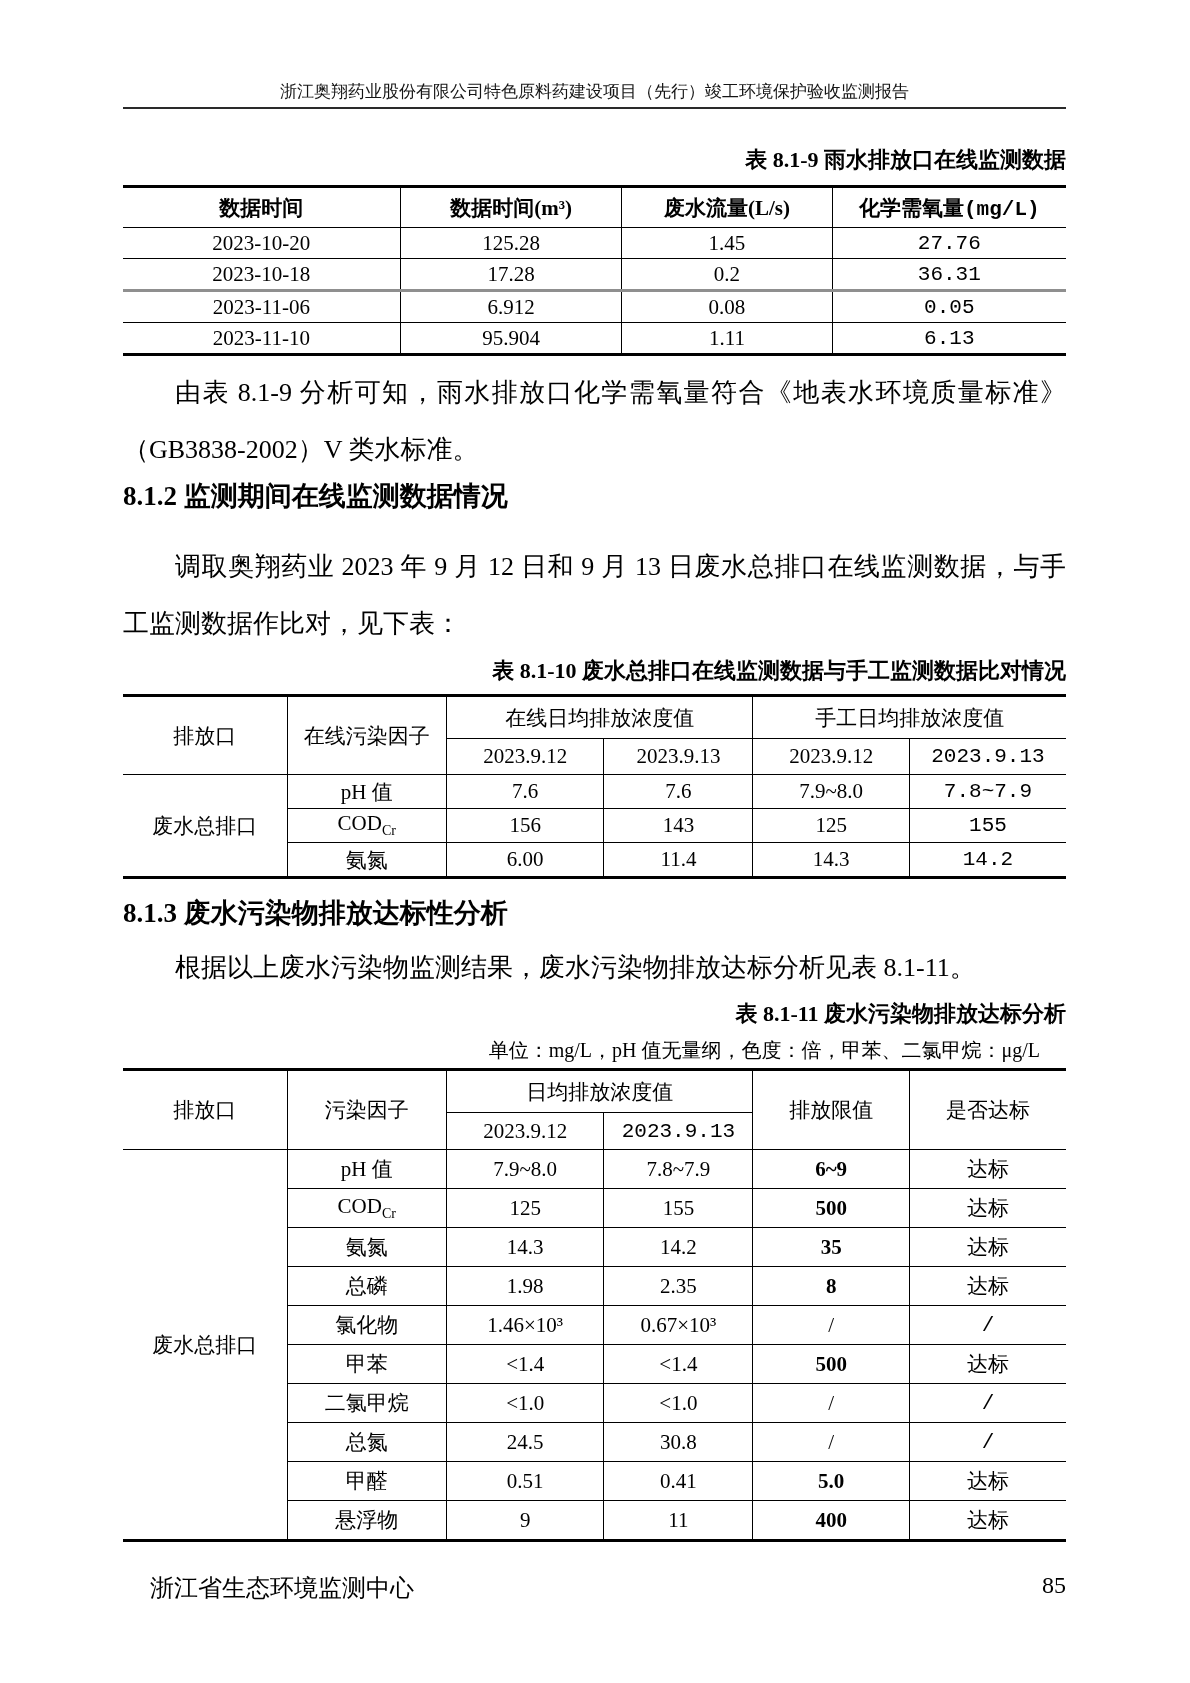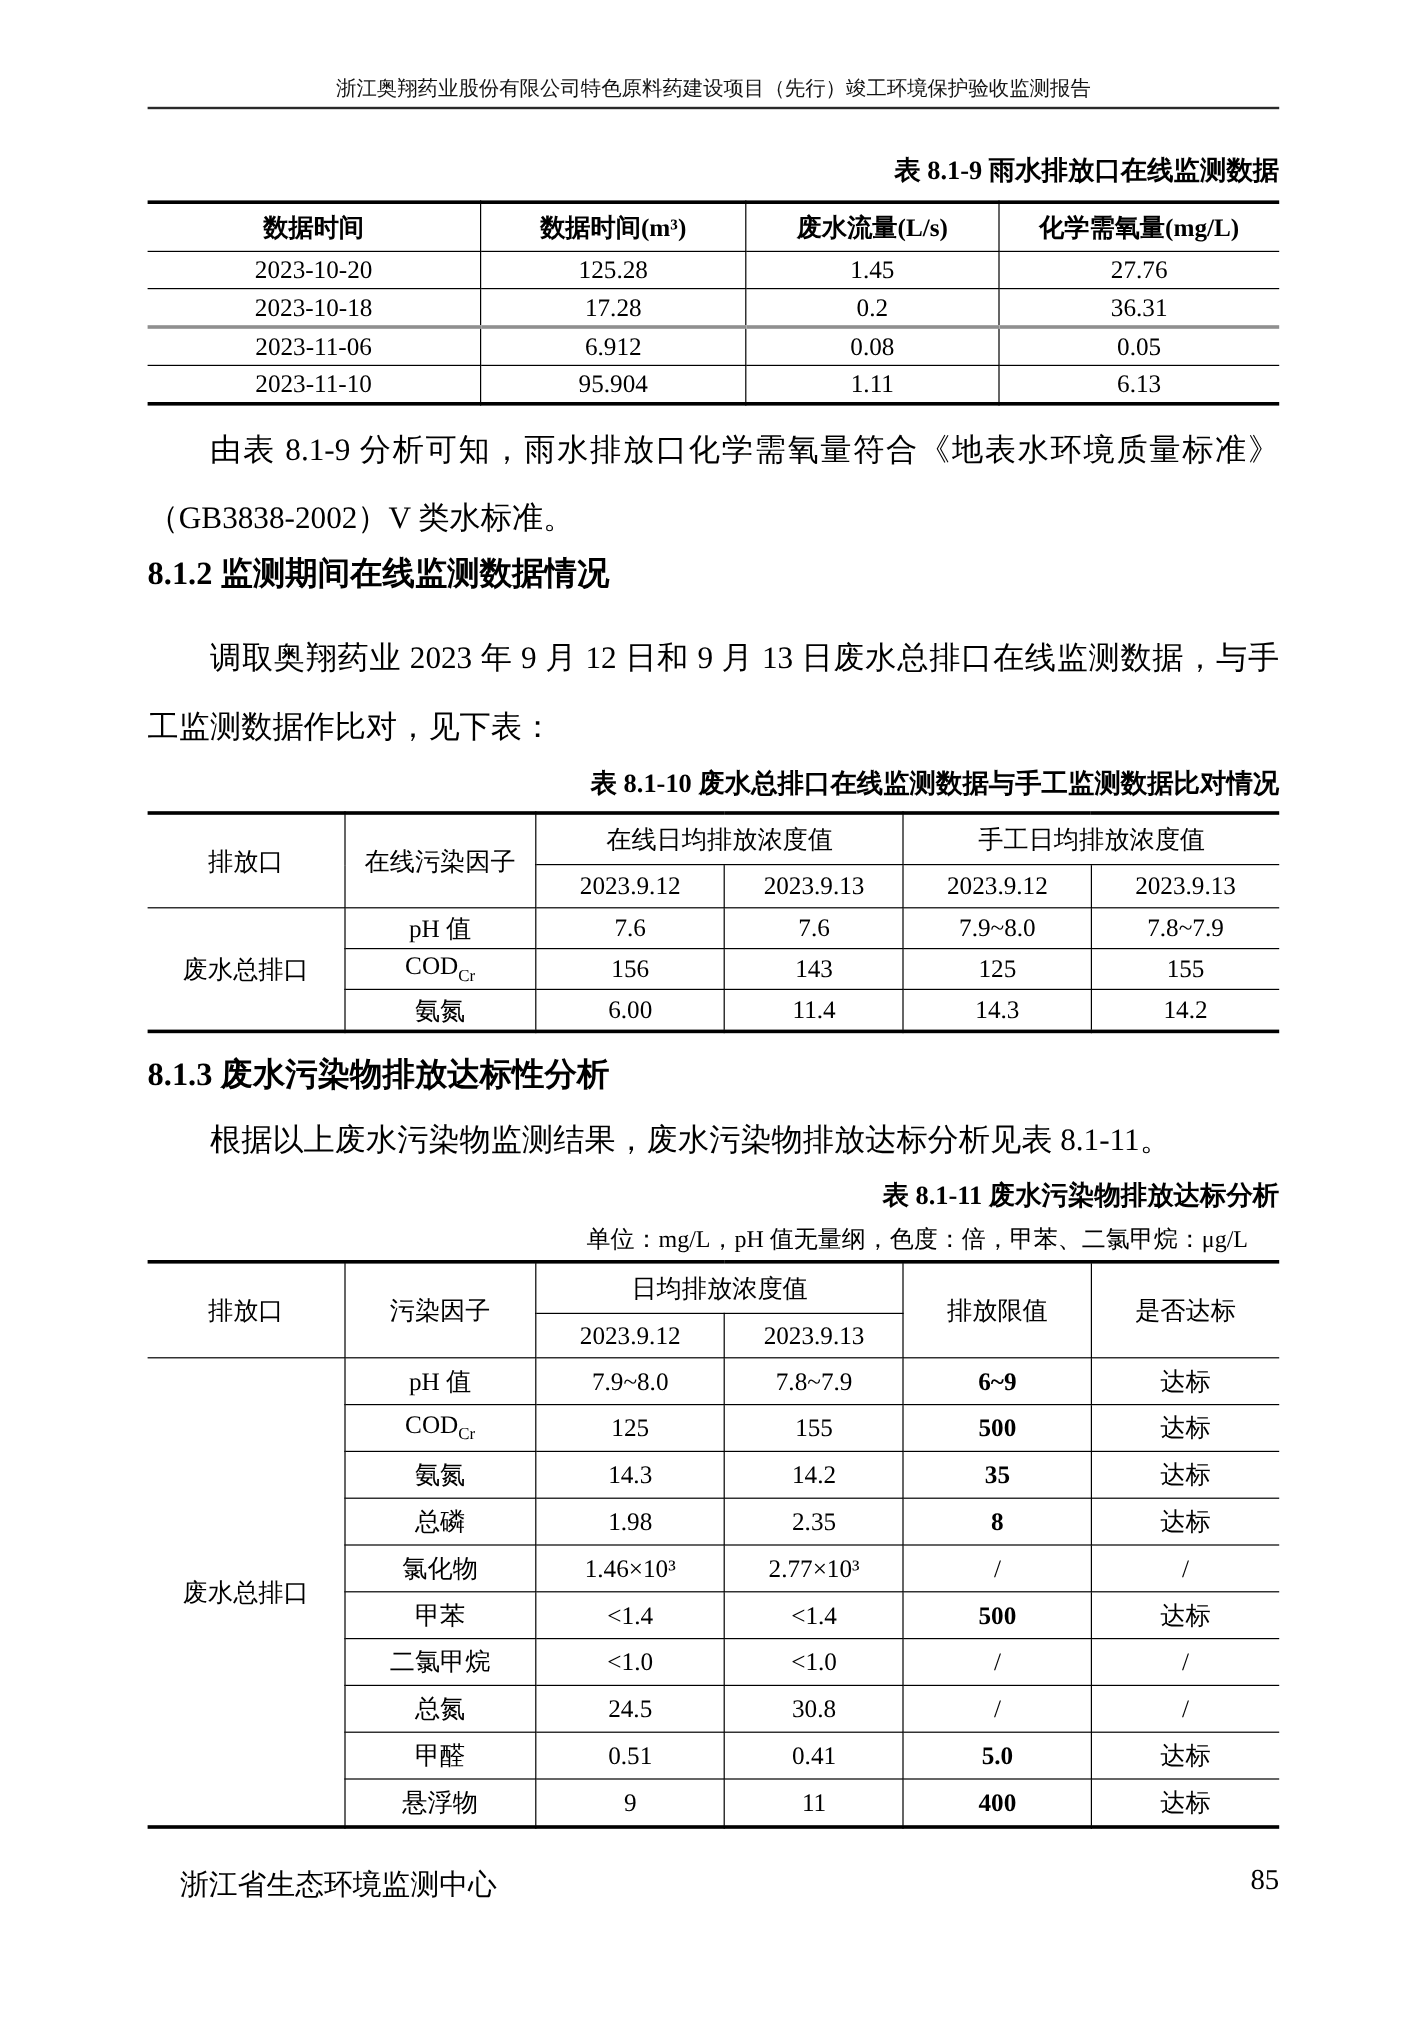--- a/index.html
+++ b/index.html
@@ -3,21 +3,21 @@
 <meta charset="utf-8">
 <style>
   html,body{margin:0;padding:0;}
   body{
     width:1190px;height:1683px;background:#ffffff;color:#000;
     font-family:"Liberation Serif","DejaVu Serif",serif;
     overflow:hidden;
   }
   .content{width:943px;margin-left:123px;}
 
-  .page-header{padding-top:64px;text-align:center;font-size:17px;line-height:20px;color:#141414;}
+  .page-header{padding-top:82px;text-align:center;font-size:17px;line-height:20px;color:#141414;}
   .header-rule{border-bottom:2px solid #2a2a2a;margin-top:5px;}
 
   .tbl-title{font-weight:700;font-size:22px;text-align:right;}
   #t1-title{margin-top:36px;}
   #t2-title{margin-top:4px;}
   #t3-title{margin-top:6px;}
 
   .para{font-size:26px;line-height:57px;text-align:justify;text-indent:52px;}
   #para-rain{margin-top:8px;}
   #para-online{margin-top:24px;}
@@ -32,21 +32,21 @@
   table.t{
     width:100%;border-collapse:collapse;table-layout:fixed;
     border-top:3px solid #000;border-bottom:3px solid #000;
     font-size:21px;
   }
   table.t td{
     border:1px solid #000;text-align:center;vertical-align:middle;
     padding:0 4px;overflow:hidden;
   }
   table.t tr td:first-child{border-left:none;}
-  table.t tr td:last-child{border-right:none;}
+  table.t tr td:last-child{border-right:none;font-family:Liberation Mono, monospace;}
 
   #t1{margin-top:10px;}
   #t1 td{height:30px;}
   #t1 tr.hd td{height:39px;font-weight:700;}
   #t1 tr.sep td{border-top:3px solid #8f8f8f;}
 
   #t2{margin-top:8px;}
   #t2 td{height:33px;}
   #t2 tr.hd1 td{height:41px;}
   #t2 tr.hd2 td{height:35px;}
@@ -223,21 +223,21 @@
       <tr>
         <td>总磷</td>
         <td>1.98</td>
         <td>2.35</td>
         <td class="bold">8</td>
         <td>达标</td>
       </tr>
       <tr>
         <td>氯化物</td>
         <td>1.46×10³</td>
-        <td>2.77×10³</td>
+        <td>0.67×10³</td>
         <td>/</td>
         <td>/</td>
       </tr>
       <tr>
         <td>甲苯</td>
         <td>&lt;1.4</td>
         <td>&lt;1.4</td>
         <td class="bold">500</td>
         <td>达标</td>
       </tr>

